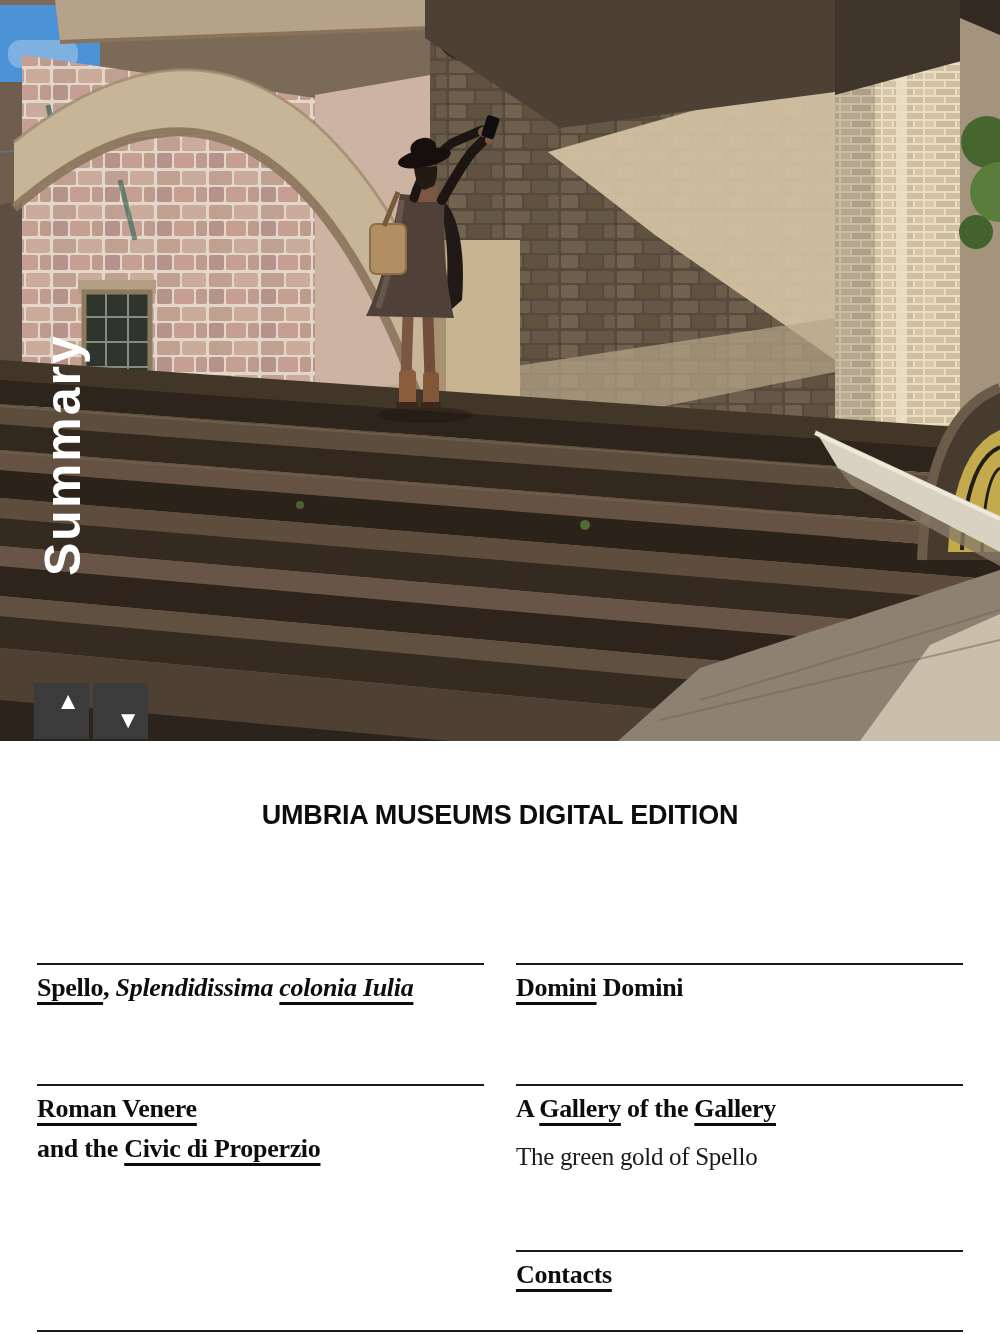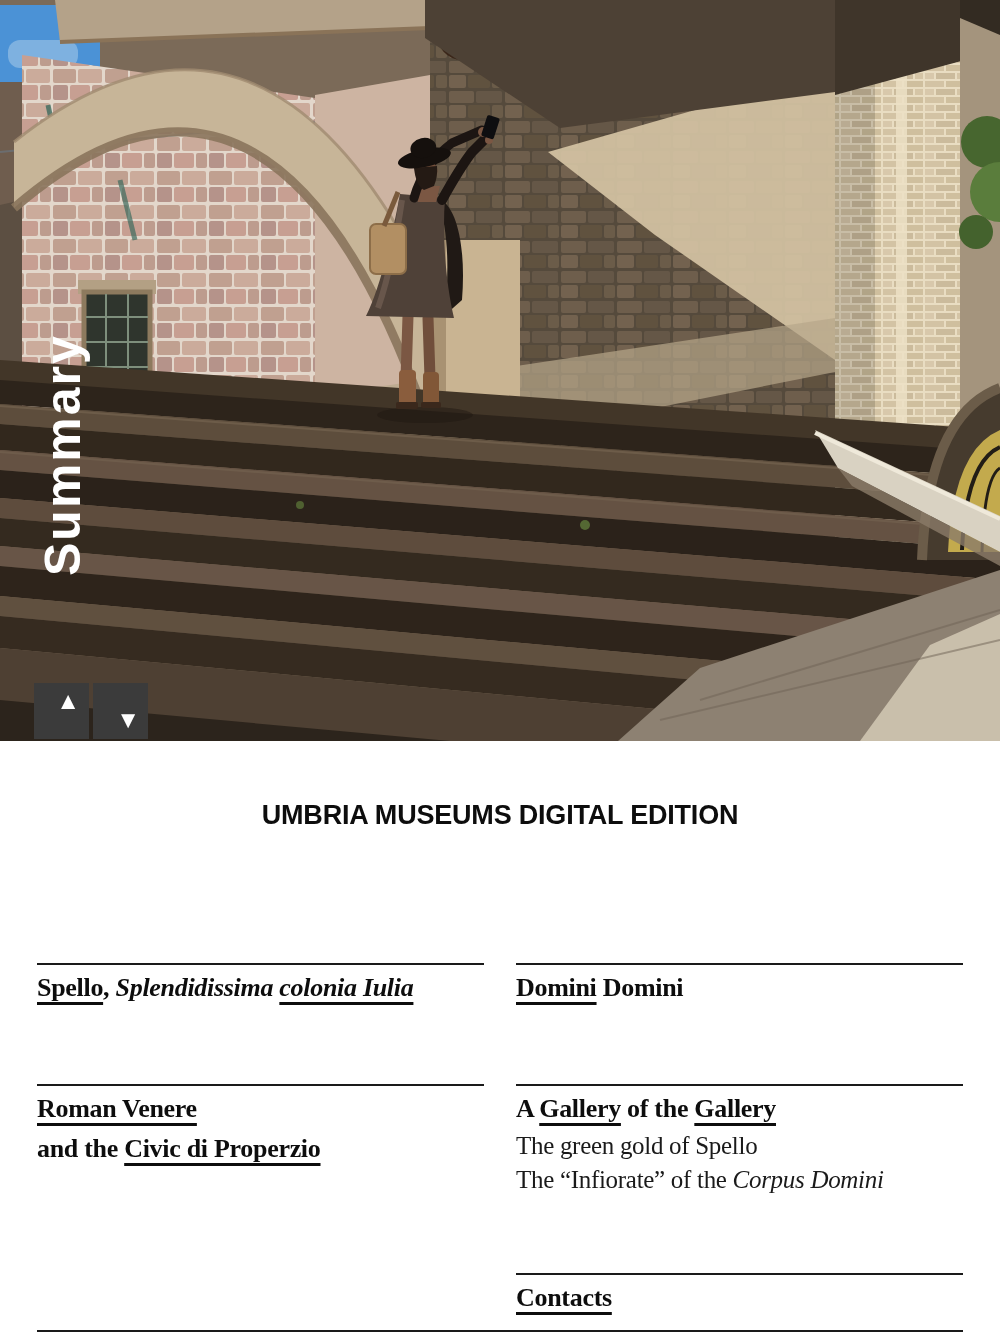--- a/index.html
+++ b/index.html
@@ -29,21 +29,21 @@
   }
   .toc{position:absolute;top:963px;left:37px;width:926px;display:flex;gap:32px;}
   .col{width:447px;}
   .toc-item{
     border-top:2px solid var(--rule,#1a1a1a);
     padding-top:3px;margin-top:76px;
     font-size:26px;font-weight:bold;line-height:40px;letter-spacing:-0.3px;
     color:#0d0d0d;white-space:nowrap;position:relative;z-index:1;cursor:pointer;font-family:Liberation Serif, serif;
   }
   .col .toc-item:first-child{margin-top:0;}
-  .sub{font-size:25px;font-weight:normal;line-height:34px;color:#1a1a1a;}
+  .sub{font-size:25px;font-weight:normal;line-height:34px;color:#1a1a1a;margin-top:11px;}
   .u{text-decoration-line:underline;text-decoration-thickness:2.5px;text-underline-offset:6px;}
   .i{font-style:italic;}
   .bottom-rule{position:absolute;top:1330px;left:37px;width:926px;height:2px;background:var(--rule,#1a1a1a);z-index:0;}
 </style>
 </head>
 <body>
 
 <div class="page" style="--btn: #3b3b3b; --rule: #1a1a1a; --text: #111111; --summary: #ffffff;">
 
   <div class="hero">
@@ -251,21 +251,20 @@
         <span><span class="u">Roman Venere</span><br><span>and the </span><span class="u">Civic di Properzio</span></span>
       </div>
     </div>
     <div class="col">
       <div class="toc-item">
         <span><span class="u">Domini</span><span> Domini</span></span>
       </div>
       <div class="toc-item">
         <span><span>A </span><span class="u">Gallery</span><span> of the </span><span class="u">Gallery</span></span>
         <div class="sub"><span>The green gold of Spello</span></div>
-        <div class="sub"><span>The “Infiorate” of the </span><span class="i">Corpus Domini</span></div>
       </div>
       <div class="toc-item">
         <span><span class="u">Contacts</span></span>
       </div>
     </div>
   </div>
 
   <div class="bottom-rule"></div>
 
 </div>

